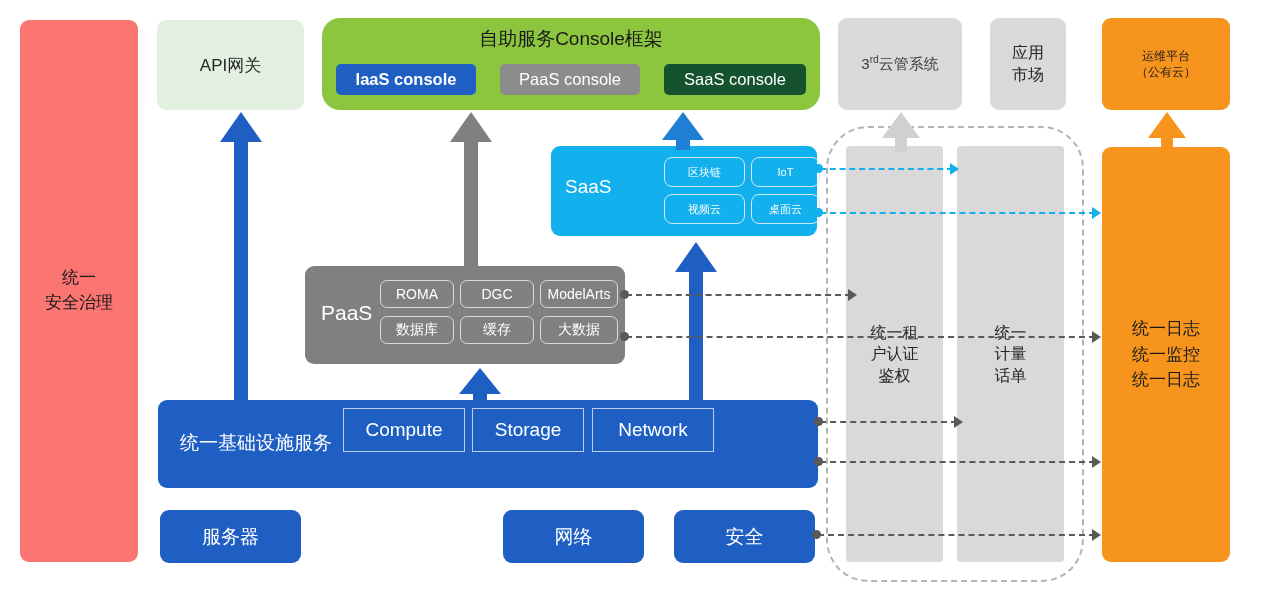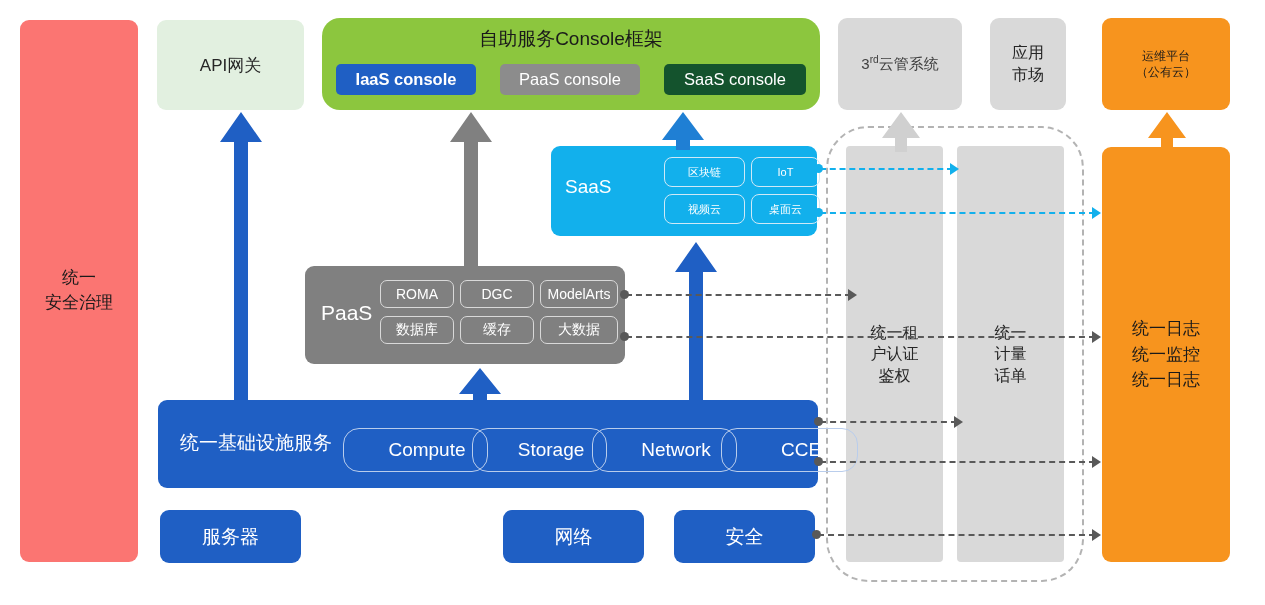--- a/index.html
+++ b/index.html
@@ -56,22 +56,22 @@
   .pc1{left:75px;top:14px;width:72px;}
   .pc2{left:155px;top:14px;width:72px;}
   .pc3{left:235px;top:14px;width:76px;}
   .pc4{left:75px;top:50px;width:72px;}
   .pc5{left:155px;top:50px;width:72px;}
   .pc6{left:235px;top:50px;width:76px;}
 
   
   .iaas{left:158px;top:400px;width:660px;height:88px;background:#1f5fc4;border-radius:9px;display:block;}
   .iaas-label{position:absolute;left:22px;top:30px;color:#fff;font-size:19px;}
-  .iaas-chip{position:absolute;top:28px;height:42px;border:1.7px solid #b9cdec;border-radius:16px;
-             color:#fff;font-size:19px;display:flex;align-items:center;justify-content:center;padding-left:23px;}
+  .iaas-chip{position:absolute;top:8px;height:42px;border:1.7px solid #b9cdec;border-radius:0;
+             color:#fff;font-size:19px;display:flex;align-items:center;justify-content:center;}
   .ic1{left:185px;width:120px;}
   .ic2{left:314px;width:110px;}
   .ic3{left:434px;width:120px;}
   .ic4{left:563px;width:112px;}
 
   
   .hw{top:510px;height:53px;background:#1f5fc4;border-radius:9px;color:#fff;font-size:19px;}
   .hw1{left:160px;width:141px;}
   .hw2{left:331px;width:141px;}
   .hw3{left:503px;width:141px;}
@@ -182,21 +182,20 @@
     <div class="paas-chip pc4">数据库</div>
     <div class="paas-chip pc5">缓存</div>
     <div class="paas-chip pc6">大数据</div>
   </div>
 
   <div class="box iaas">
     <div class="iaas-label">统一基础设施服务</div>
     <div class="iaas-chip ic1">Compute</div>
     <div class="iaas-chip ic2">Storage</div>
     <div class="iaas-chip ic3">Network</div>
-    <div class="iaas-chip ic4">CCE</div>
   </div>
 
   <div class="box rnd hw hw1">服务器</div>
   <div class="box rnd hw hw3">网络</div>
   <div class="box rnd hw hw4">安全</div>
 
   <svg class="uparrow" style="left:218px;top:112px;" width="46" height="292">
     <polygon points="23,0 44,30 30,30 30,292 16,292 16,30 2,30" fill="#1f5fc4"></polygon>
   </svg>
 

